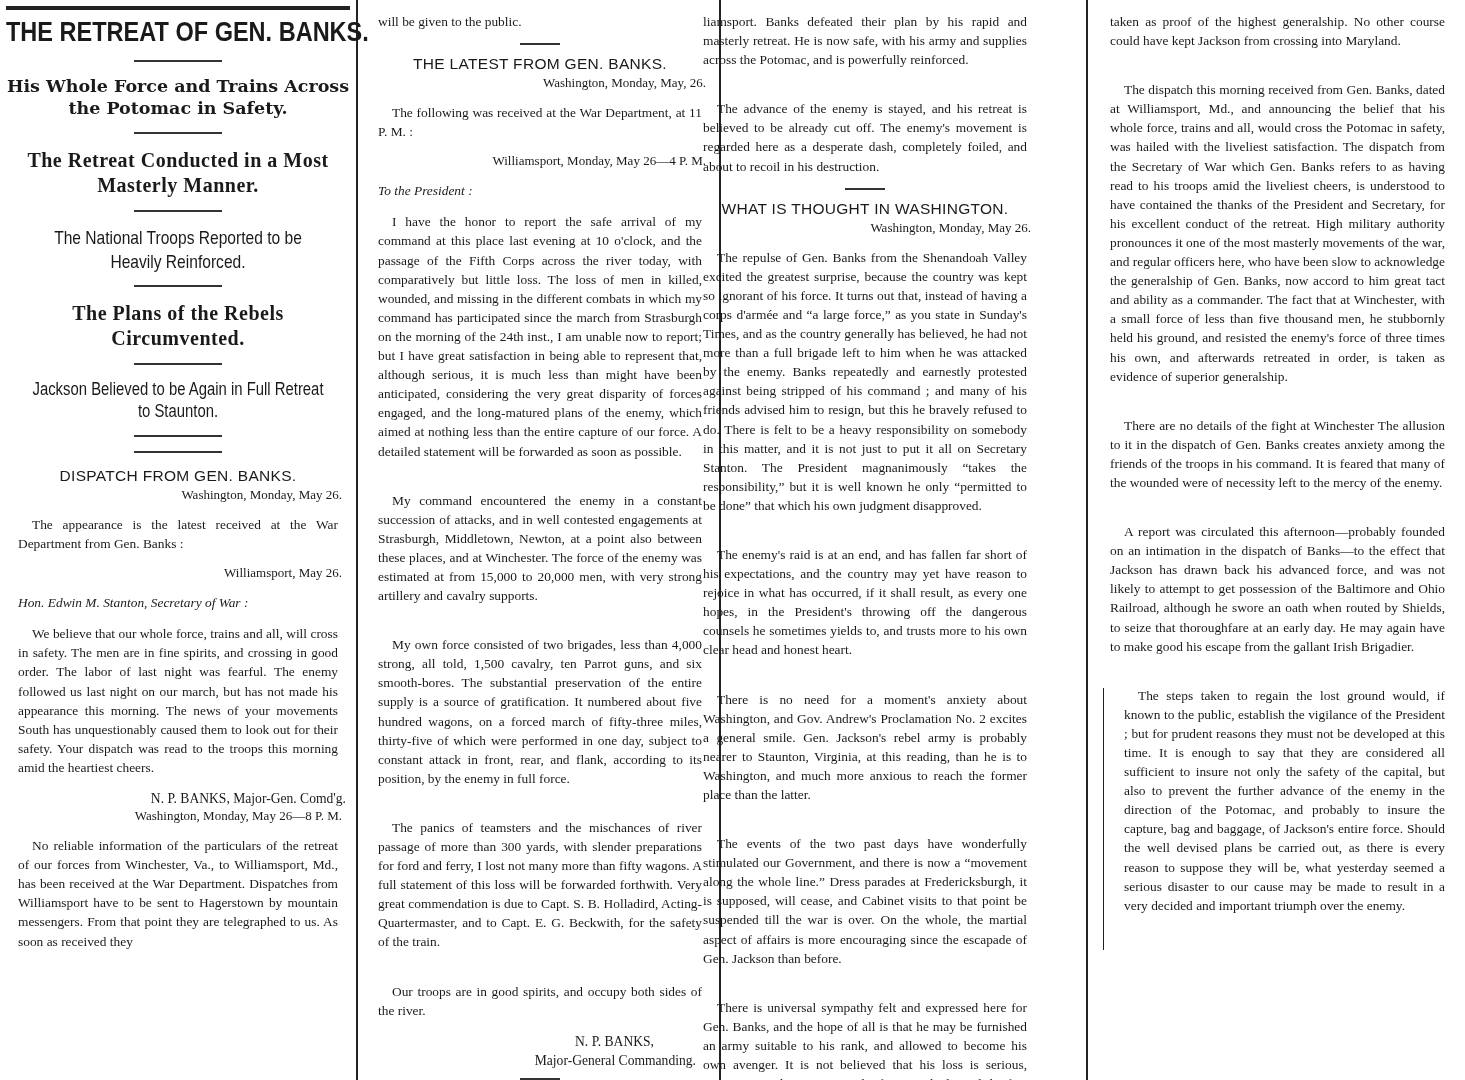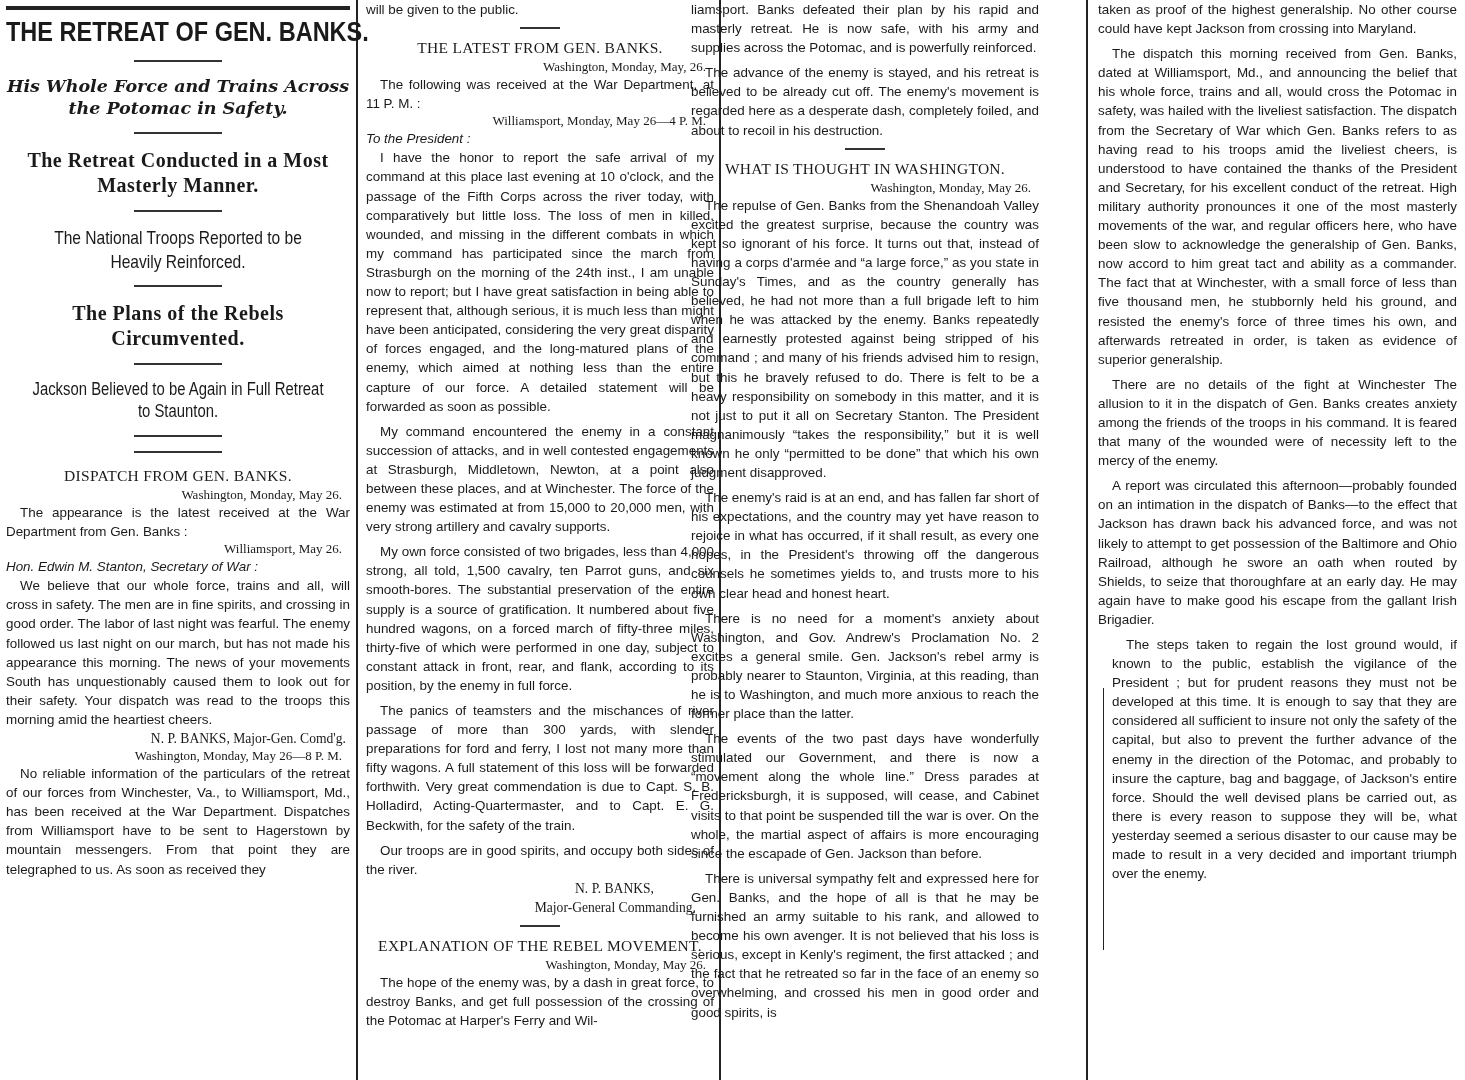--- a/index.html
+++ b/index.html
@@ -10,30 +10,30 @@
   .c2 { left:358px; width:362px; padding:0 6px 0 8px; }
   .c3 { left:681px; width:366px; padding:0 8px 0 10px; }
   .c4 { left:1090px; width:375px; padding:0 8px 0 8px; }
   .rule-v { position:absolute; width:2px; background:#222; }
   .masthead-rule { height:4px; background:#222; margin:0 0 6px 0; }
   h1.mast { font-family:"Liberation Sans Narrow","Liberation Sans",sans-serif;
     font-stretch:condensed; font-weight:bold; font-size:28px; letter-spacing:0px;
     text-align:center; margin:0; transform:scaleX(0.84); transform-origin:left;
     white-space:nowrap; width:410px; }
   .deck { text-align:center; font-weight:bold; margin:0; line-height:1.25; }
-  .deck.a { font-size:17.5px; font-family:"DejaVu Serif",serif;font-style:italic; }
+  .deck.a { font-size:17.5px; font-family:"DejaVu Serif",serif; }
   .deck.b { font-size:20px; font-family:"Liberation Serif",serif; letter-spacing:0.5px;}
   .deck.c { font-size:19px; font-family:"Liberation Sans",sans-serif; font-weight:normal; transform:scaleX(0.82); }
   .deck.d { font-size:17.5px; font-family:"Liberation Sans",sans-serif; font-weight:normal; transform:scaleX(0.85); }
   .dash { width:88px; height:2px; background:#333; margin:12px auto 14px auto; }
   .dash.short { width:40px; margin:8px auto 10px auto; }
-  .subhead { text-align:center; font-family:Liberation Serif, serif; font-size:15.5px;
+  .subhead { text-align:center; font-family:Liberation Sans, sans-serif; font-size:15.5px;
     letter-spacing:0.3px; margin:6px 0 2px 0; }
   .dateline { text-align:right; font-family:Liberation Serif, serif; font-size:13px; margin:0 8px 0 0; }
-  p { margin:0; font-family:Liberation Sans, sans-serif; font-size:13.4px; line-height:19.1px;
+  p { margin:12px; font-family:Liberation Serif, serif; font-size:13.4px; line-height:19.1px;
       text-align:justify; text-indent:14px; }
   p.noind { text-indent:0; }
   p.sal { font-style:italic; text-indent:0; }
   .sig { text-align:right; font-family:"Liberation Serif",serif; font-size:13.6px; line-height:19px; margin-right:4px; }
   .sig2 { text-align:right; font-family:"Liberation Serif",serif; font-size:13.6px; line-height:19px; margin-right:18px; }
   .gap { height:6px; }
 </style>
 </head>
 <body>
 

